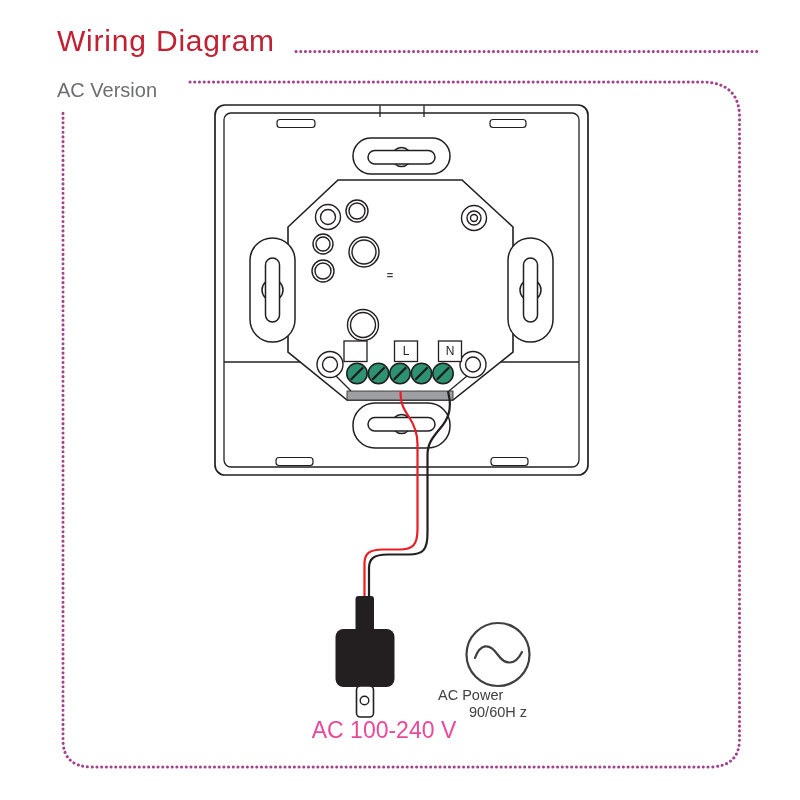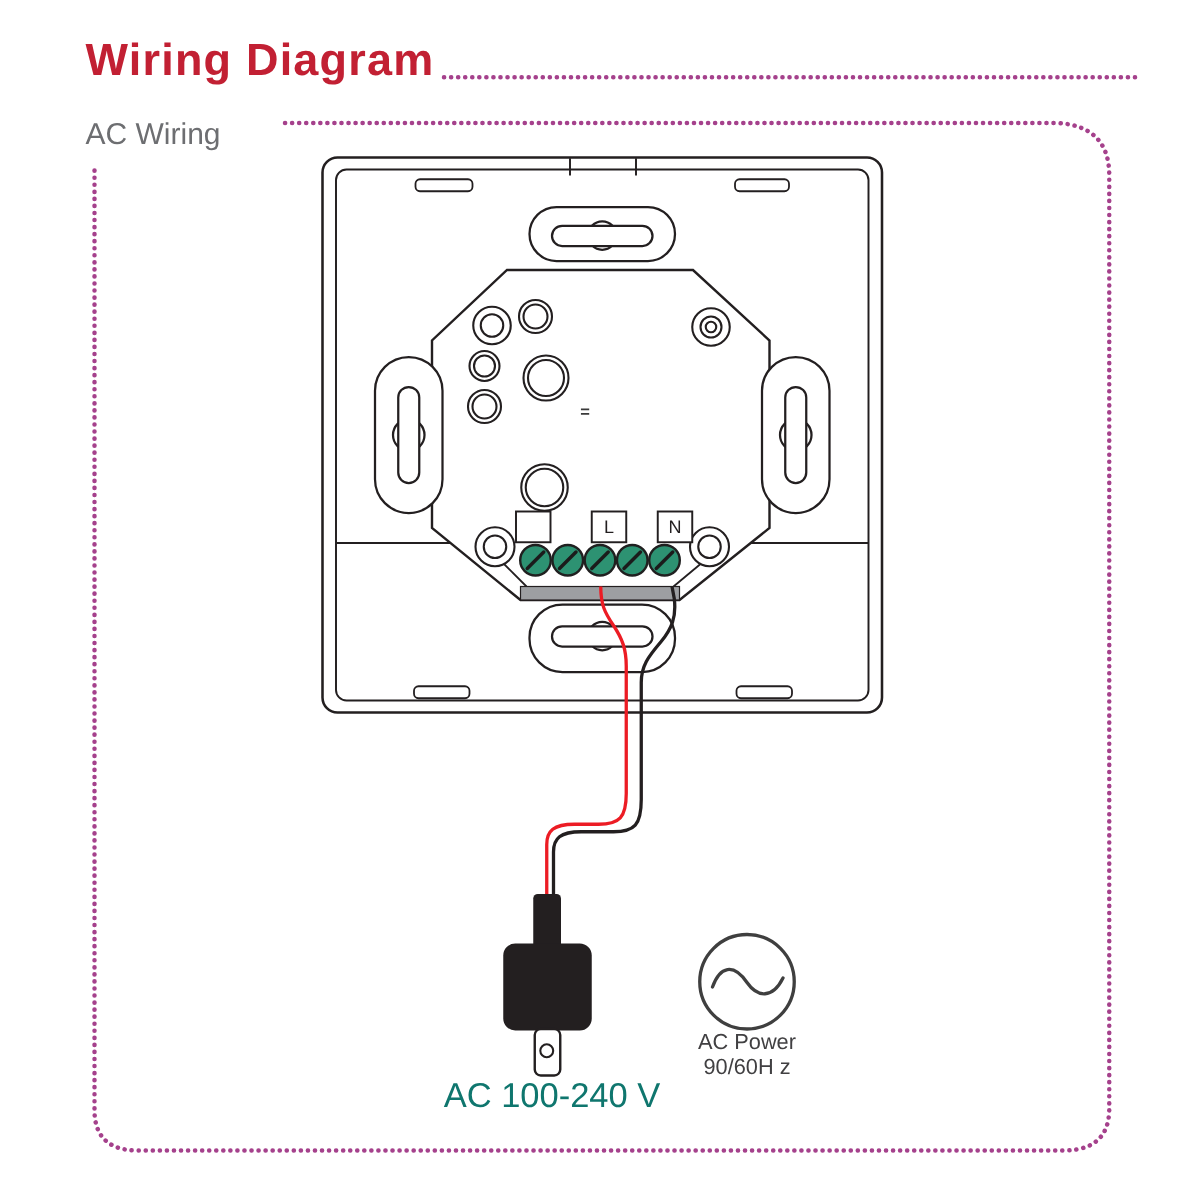--- a/index.html
+++ b/index.html
@@ -1,38 +1,38 @@
 <!DOCTYPE html>
 <html><head>
 <meta charset="utf-8">
 <style>
   html,body{margin:0;padding:0;background:#ffffff;}
   body{width:800px;height:800px;position:relative;overflow:hidden;
        font-family:"Liberation Sans", sans-serif;}
   .abs{position:absolute;}
-  #title{left:57px;top:24px;font-size:30px;letter-spacing:0.8px;color:#C22033;font-weight:bold;}
+  #title{left:57px;top:24px;font-size:30px;letter-spacing:0.8px;color:#C22033;}
   #subtitle{left:57px;top:79px;font-size:20px;color:#6D6E71;}
   #svgwrap{left:0;top:0;width:800px;height:800px;}
   .lbl{font-size:12px;color:#231F20;text-align:center;}
   #lbl-l{left:394px;top:344px;width:24px;}
   #lbl-n{left:438px;top:344px;width:24px;}
   #equals{left:378px;top:269px;width:24px;font-size:11px;font-weight:bold;
           color:#3a3a3a;text-align:center;}
-  #plug-label{left:288px;top:717px;width:160px;font-size:23px;color:#0f766e;
+  #plug-label{left:304px;top:717px;width:160px;font-size:23px;color:#ec4899;
               text-align:center;}
   #ac-power-name{left:438px;top:687px;width:120px;font-size:14.5px;color:#414042;
-              text-align:center;}
+              text-align:left;}
   #ac-power-freq{left:438px;top:704px;width:120px;font-size:14.5px;color:#414042;
               text-align:center;}
 </style>
 </head>
 <body>
 
 <div class="abs" id="title">Wiring Diagram</div>
-<div class="abs" id="subtitle">AC Wiring</div>
+<div class="abs" id="subtitle">AC Version</div>
 
 <div class="abs" id="svgwrap">
 <svg width="800" height="800" viewBox="0 0 800 800">
 
   <g stroke="#A5418C" stroke-width="3" stroke-linecap="round" fill="none" stroke-dasharray="0.1 4.6">
     <path d="M 296 51.5 L 757 51.5"></path>
   </g>
   <g stroke="#A5418C" stroke-width="3" stroke-linecap="round" fill="none" stroke-dasharray="0.1 4.6">
     <path d="M 190 82 L 705 82 Q 739 84 739.5 116 L 739.5 740 Q 739 766 711 767 L 90 767 Q 63.5 766 63 741 L 63 112"></path>
   </g>

